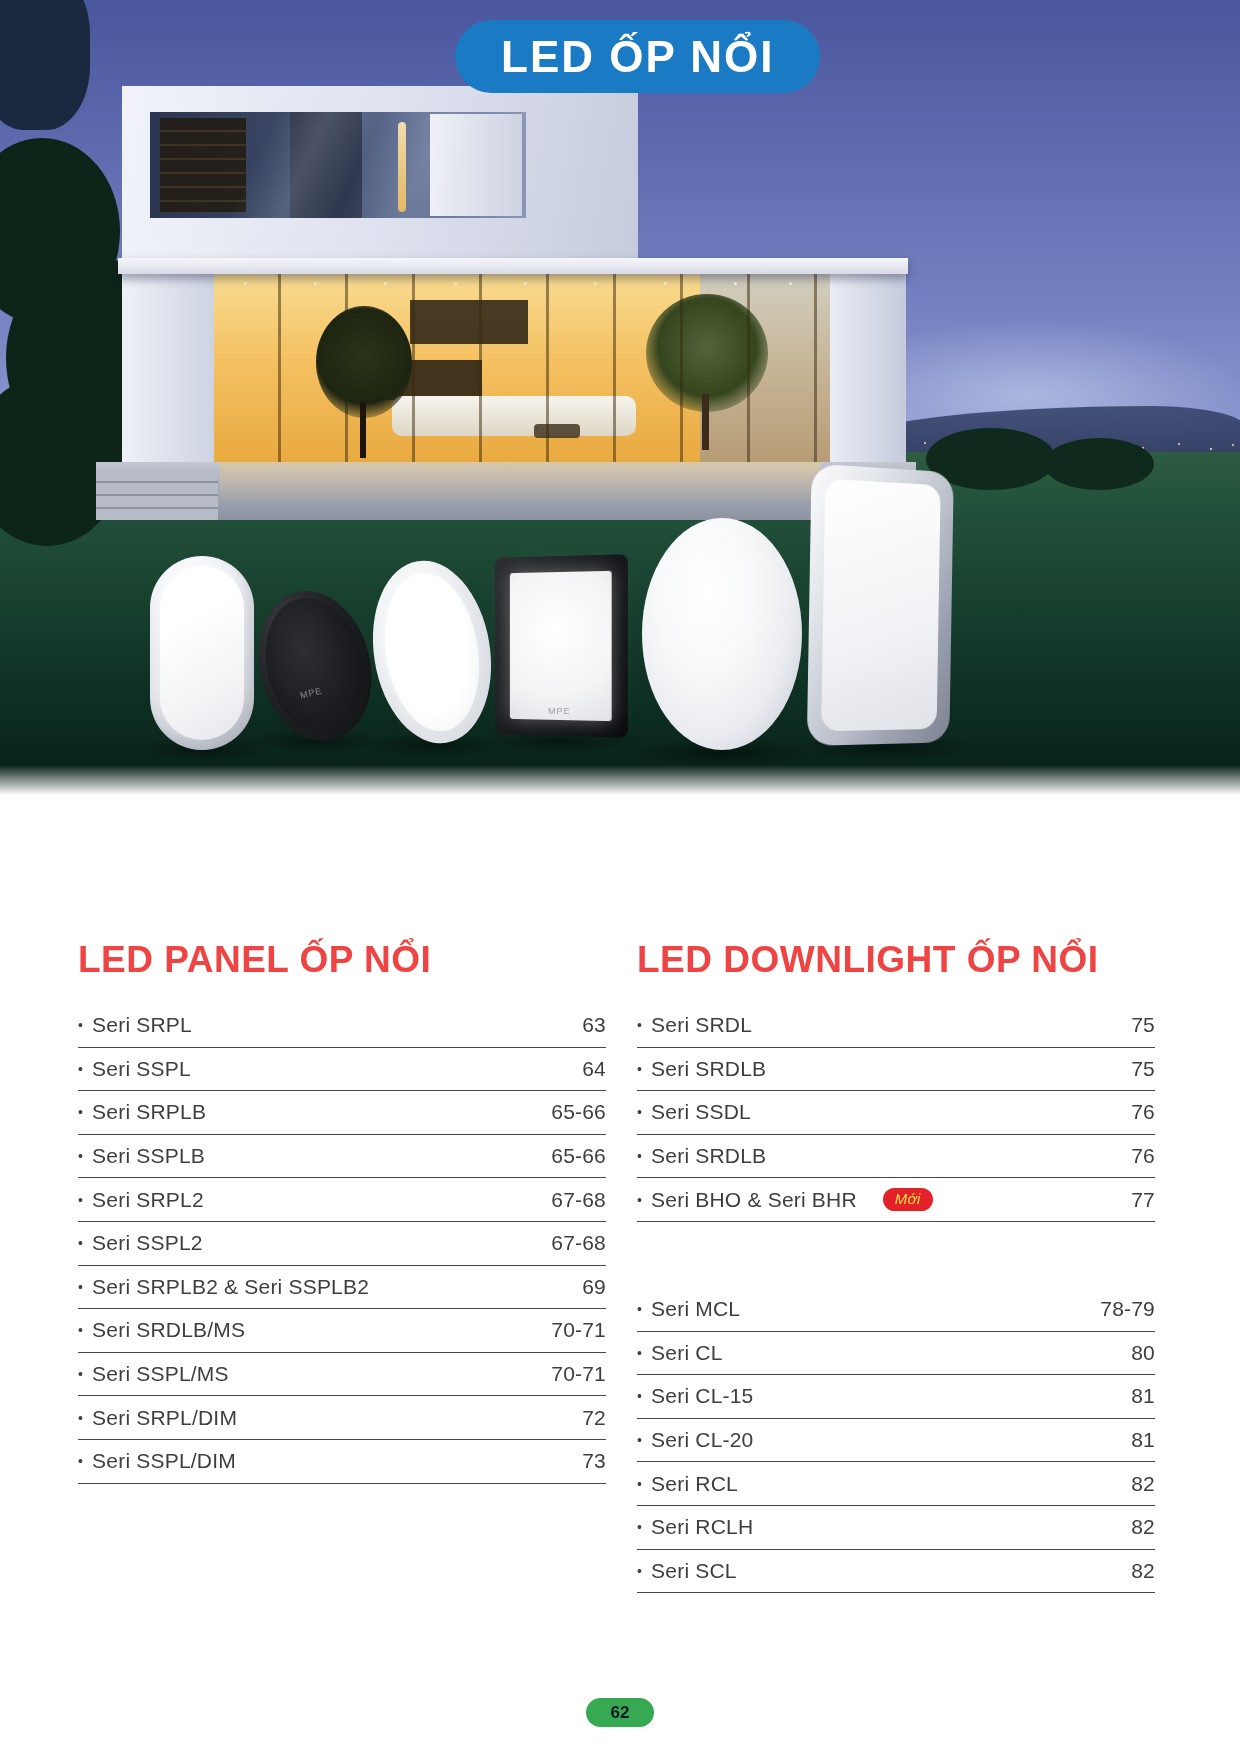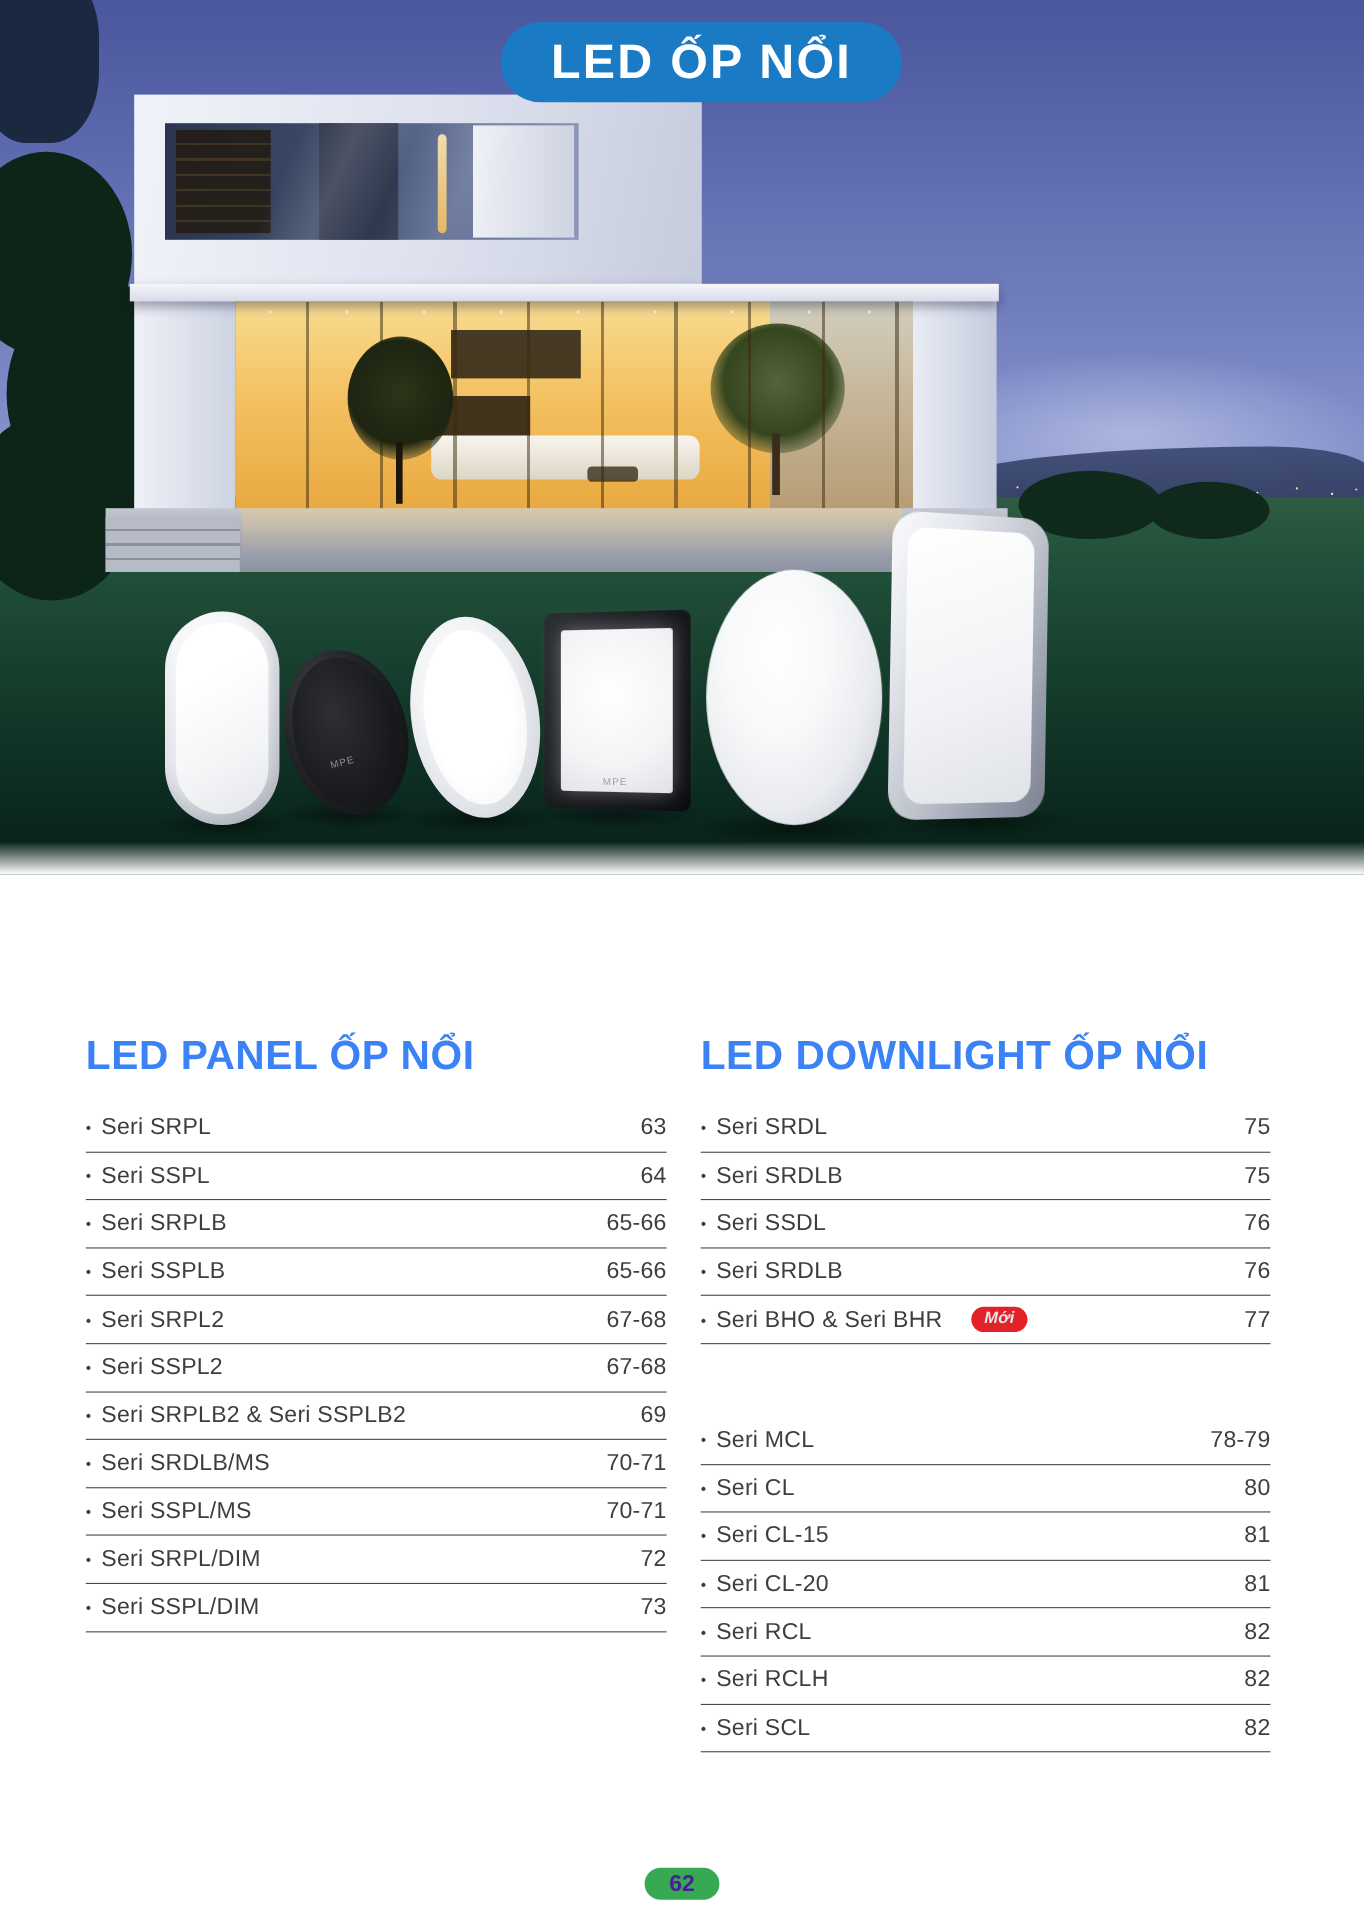--- a/index.html
+++ b/index.html
@@ -111,35 +111,35 @@
 
   .title-badge { position:absolute; left:455px; top:20px; height:73px; padding:0 46px;
          background:#1a7ac3; border-radius:40px; display:flex; align-items:center; justify-content:center;
          color:#ffffff; font-size:44px; font-weight:bold; letter-spacing:2px; }
 
   
   .col { position:absolute; }
   .col-left { left:78px; top:934px; width:528px; }
   .col-rt { left:637px; top:934px; width:518px; }
   .col-rb { left:637px; top:1288px; width:518px; }
-  .col h2 { color:#3b82f6; font-size:37px; font-weight:bold; letter-spacing:.5px;
+  .col h2 { color:#ef4444; font-size:37px; font-weight:bold; letter-spacing:.5px;
             height:48px; line-height:52px; margin:0 0 22px 0; white-space:nowrap; }
   .col-rb h2 { margin-bottom:6px; }
   .list { width:100%; }
   .row { display:flex; align-items:center; justify-content:space-between;
          height:43.6px; border-bottom:1px solid #474747;
          font-size:21px; color:#3e3e3e; letter-spacing:.2px; }
   .lbl { display:inline-flex; align-items:center; }
   .bullet { font-size:14px; margin-right:9px; color:#3e3e3e; }
   .pg { color:#3e3e3e; }
-  .new-badge { display:inline-block; margin-left:26px; background:#e32129; color:#e5e5e5;
-         font-size:15px; font-weight:bold; font-style:italic; padding:2px 12px 4px 12px; border-radius:12px; letter-spacing:.3px; }
+  .new-badge { display:inline-block; margin-left:26px; background:#e32129; color:#fde047;
+         font-size:15px; font-weight:normal; font-style:italic; padding:2px 12px 4px 12px; border-radius:12px; letter-spacing:.3px; }
 
   .page-badge { position:absolute; left:586px; top:1698px; width:68px; height:29px; border-radius:15px;
-         background:#38a953; color:#4c1d95; font-size:21px; font-weight:bold;
+         background:#38a953; color:#0f172a; font-size:17px; font-weight:bold;
          display:flex; align-items:center; justify-content:center; }
 </style>
 </head>
 <body>
 
 <div class="page">
 
   <div class="hero">
     <div class="sky"></div>
     <div class="horizon-glow"></div>

